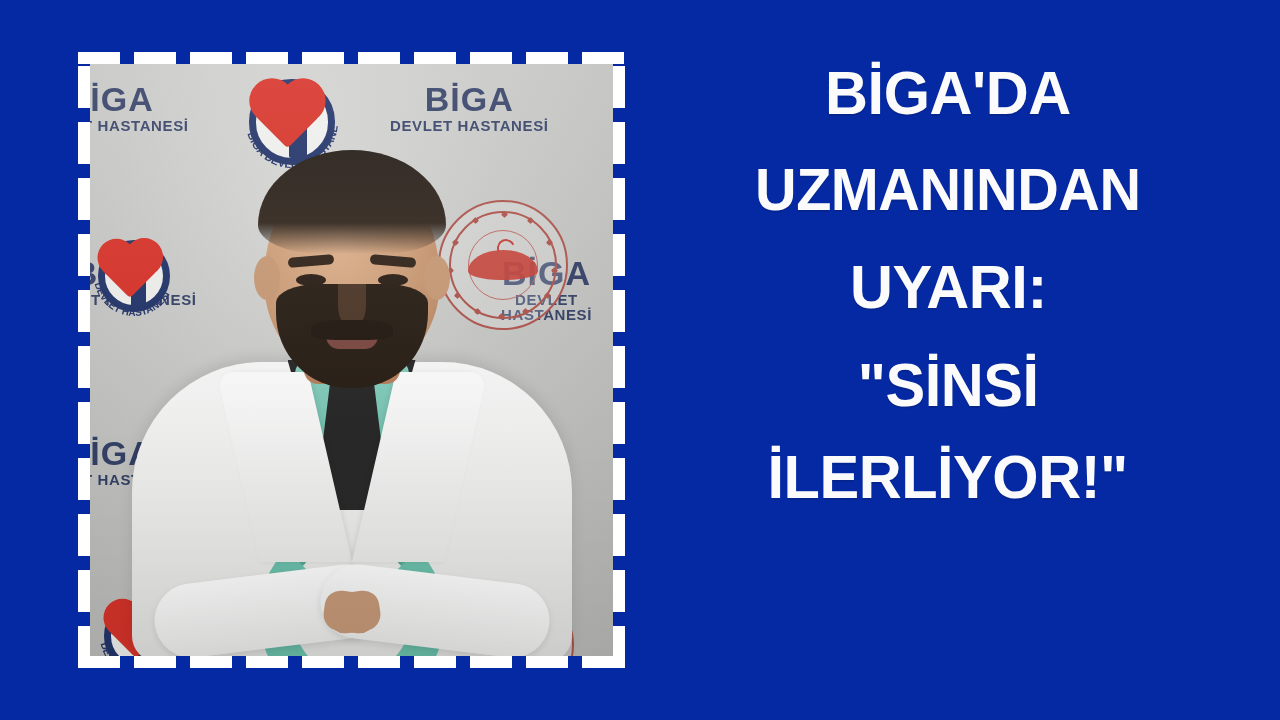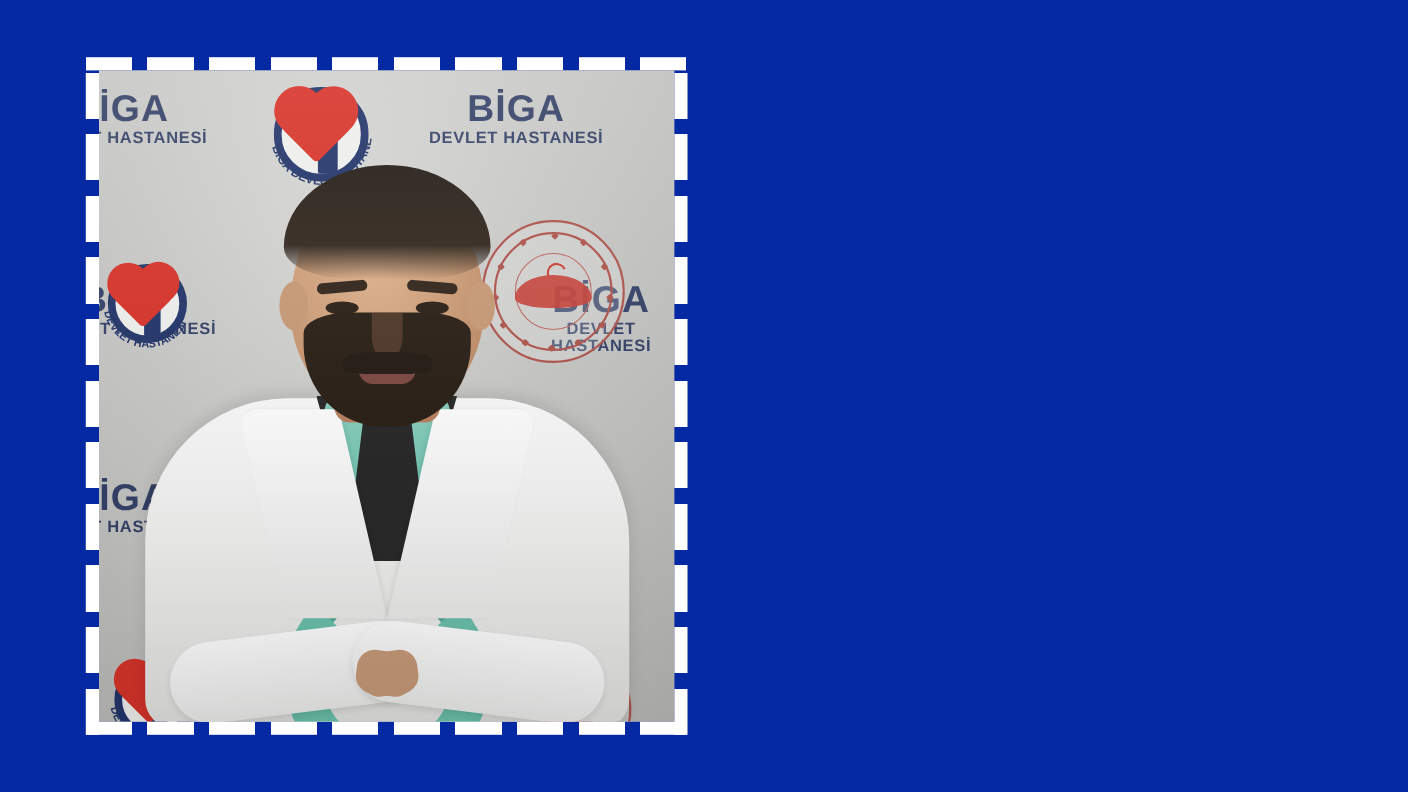--- a/index.html
+++ b/index.html
@@ -575,14 +575,21 @@
           <div class="nose"></div>
           <div class="mouth"></div>
           <div class="stache"></div>
         </div>
       </div>
 
       <div class="backdrop-vignette"></div>
     </div>
   </div>
 
+  <div class="headline">
+    <div class="headline-line l1">BİGA'DA</div>
+    <div class="headline-line l2">UZMANINDAN</div>
+    <div class="headline-line l3">UYARI:</div>
+    <div class="headline-line l4">"SİNSİ</div>
+    <div class="headline-line l5">İLERLİYOR!"</div>
+  </div>
 
 </div>
 
 </body></html>

